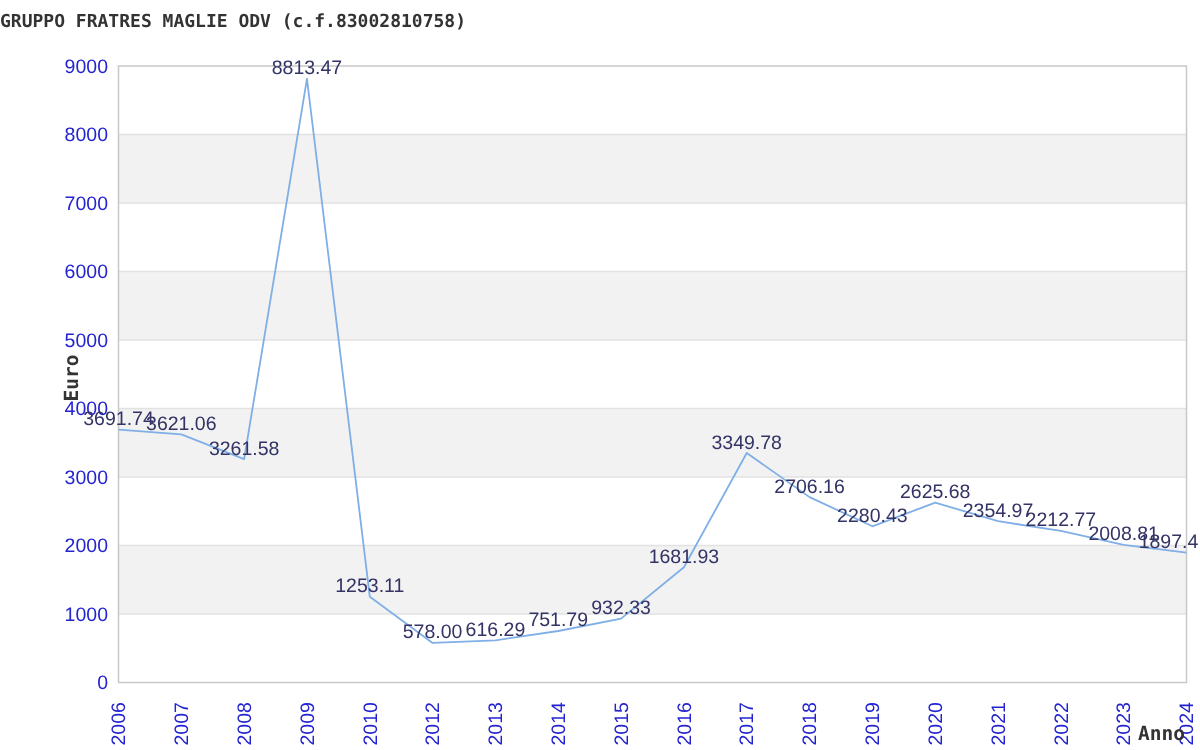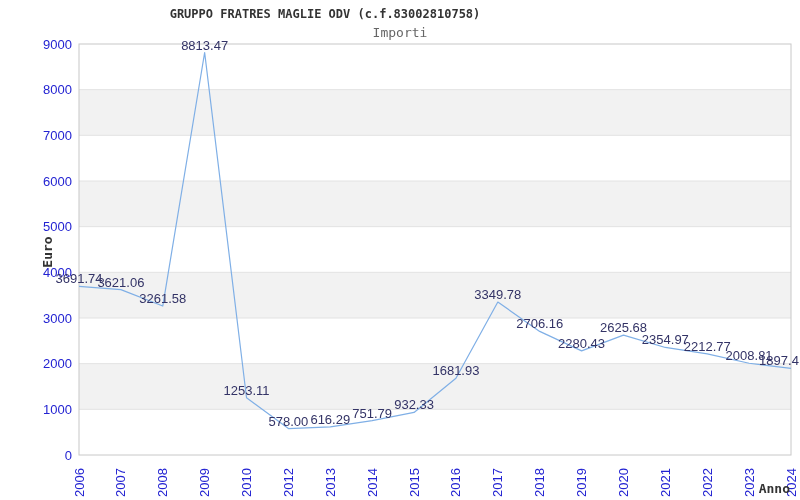--- a/index.html
+++ b/index.html
@@ -8,21 +8,20 @@
     width: 800px;
     height: 500px;
     background: #ffffff;
     overflow: hidden;
     font-family: "Liberation Sans", sans-serif;
   }
   .chart-title {
     position: absolute;
     top: 7px; left: 0;
     width: 650px;
-    text-align: center;
     font-family: "DejaVu Sans Mono", monospace;
     font-weight: bold;
     font-size: 12px;
     letter-spacing: 0px;
   }
   .chart-subtitle {
     position: absolute;
     top: 25px; left: 0;
     width: 800px;
     text-align: center;
@@ -43,21 +42,20 @@
     font-family: "DejaVu Sans Mono", monospace;
     font-size: 13px;
     font-weight: bold;
   }
 </style>
 </head>
 <body>
 
 <div class="stage">
   <div class="chart-title" style="color: rgb(51, 51, 51);">GRUPPO FRATRES MAGLIE ODV (c.f.83002810758)</div>
-  <div class="chart-subtitle" style="color: rgb(102, 102, 102);">Importi</div>
 
   <svg id="chart-svg" width="800" height="500" viewBox="0 0 800 500">
     <g id="bands">
         <rect x="79" y="363.6666666666667" width="712" height="45.66666666666663" fill="#f2f2f2"></rect>
         <rect x="79" y="272.33333333333337" width="712" height="45.66666666666663" fill="#f2f2f2"></rect>
         <rect x="79" y="181" width="712" height="45.66666666666666" fill="#f2f2f2"></rect>
         <rect x="79" y="89.66666666666669" width="712" height="45.66666666666663" fill="#f2f2f2"></rect>
       </g>
     <g id="grid">
         <line x1="79" x2="791" y1="409.3333333333333" y2="409.3333333333333" stroke="#e2e2e2" stroke-width="1"></line>

